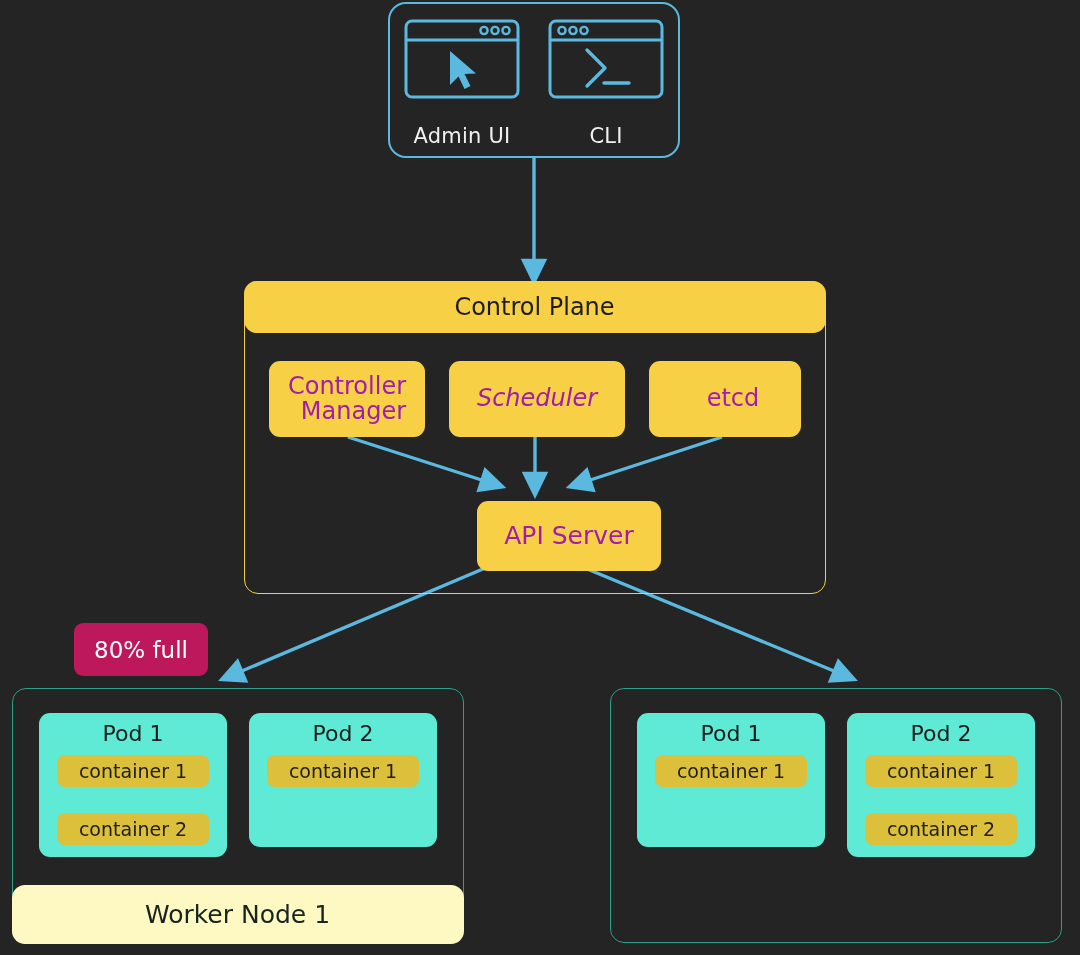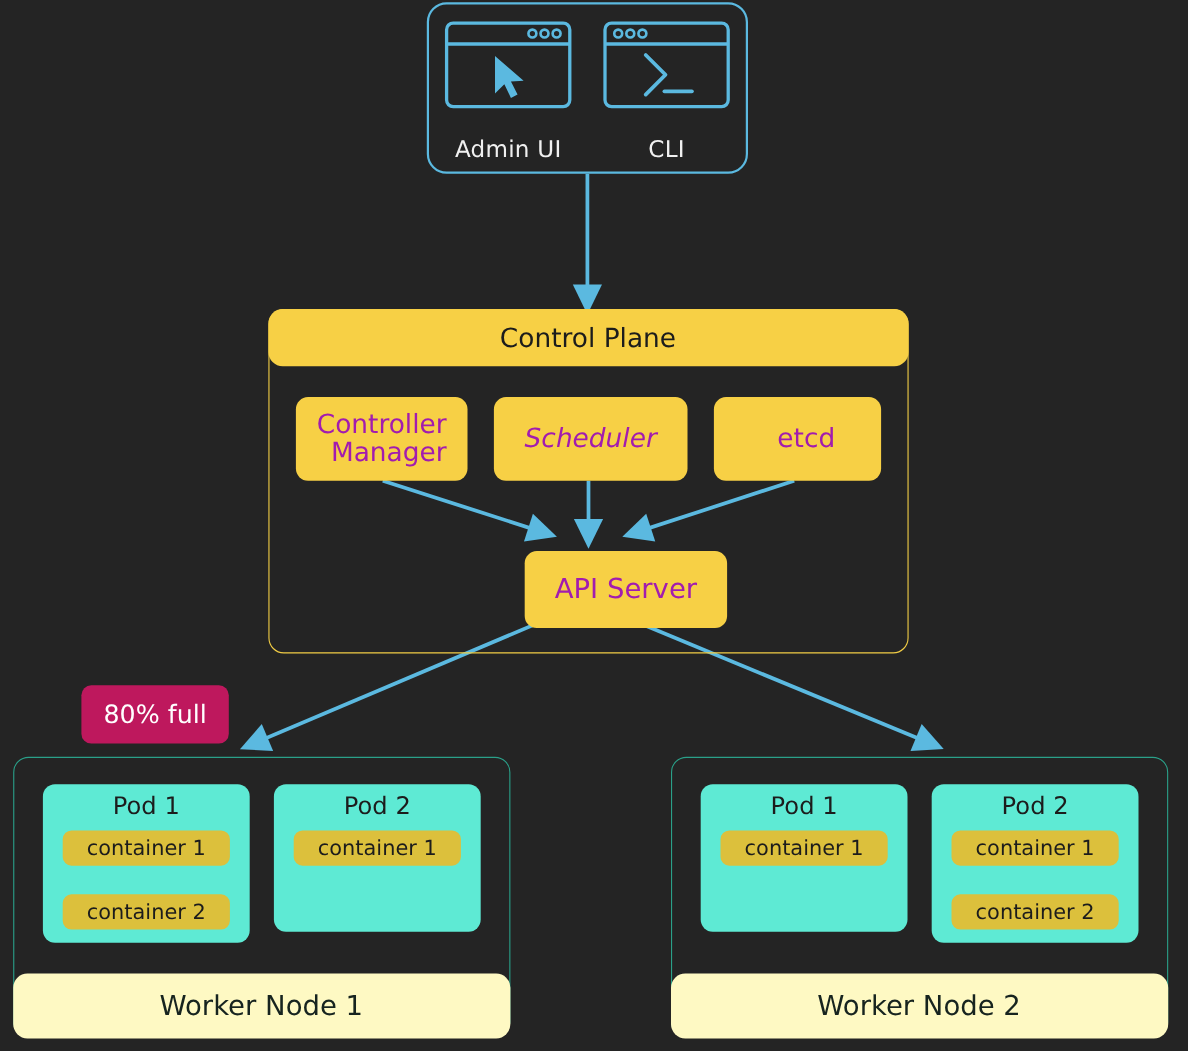--- a/index.html
+++ b/index.html
@@ -310,16 +310,15 @@
 
       <div class="pod">
         <div class="pod-title">Pod 2</div>
         <div class="pod-containers">
           <div class="container-chip">container 1</div>
           <div class="container-chip">container 2</div>
         </div>
       </div>
 
     </div>
-    <div class="worker-footer">Worker Node 2</div>
   </div>
 
 </div>
 
 </body></html>

